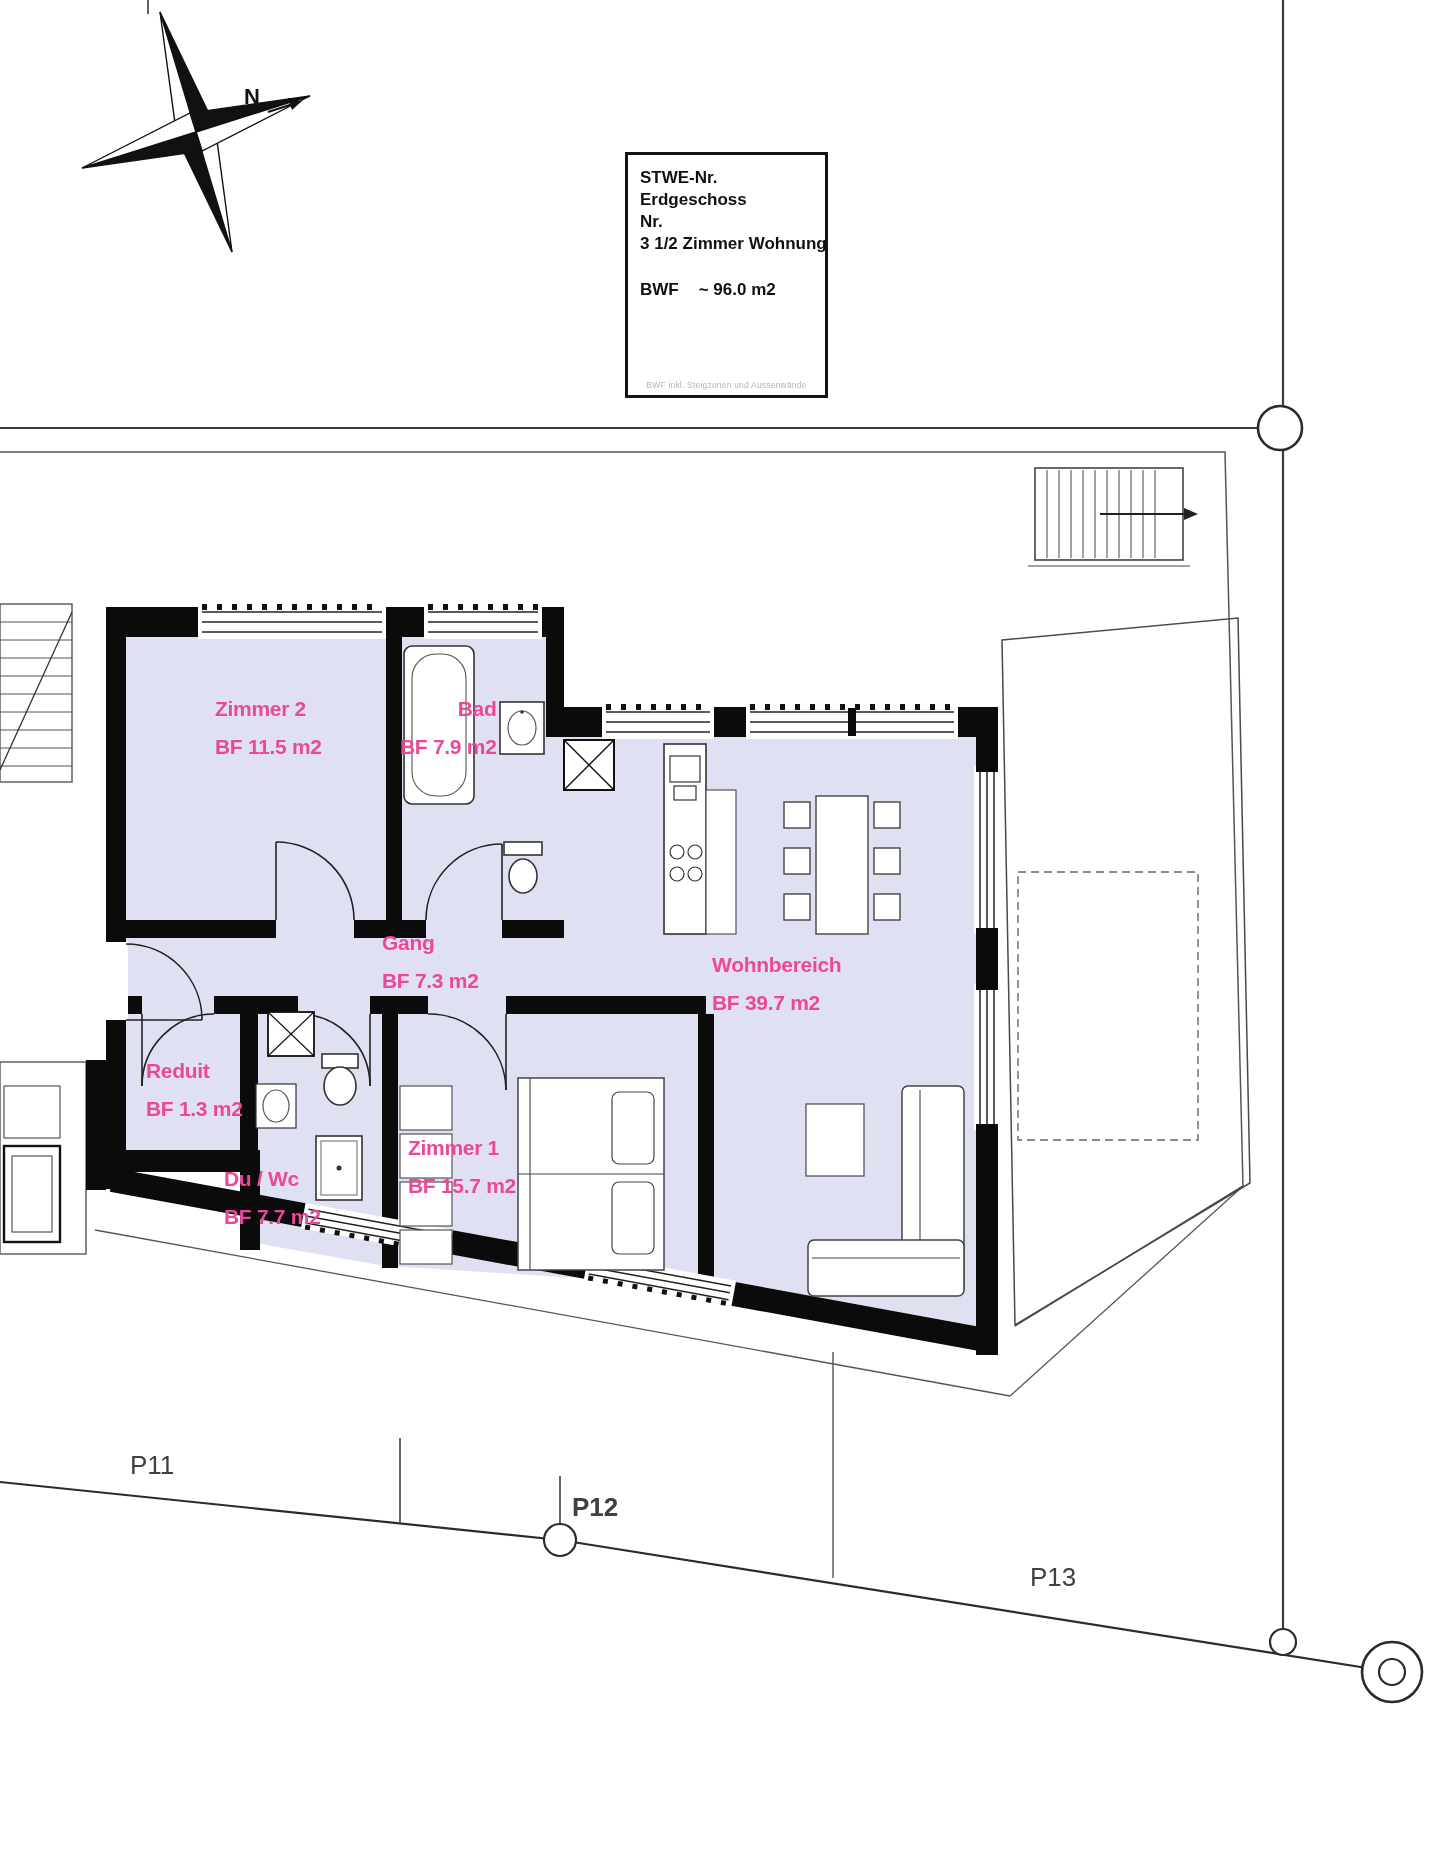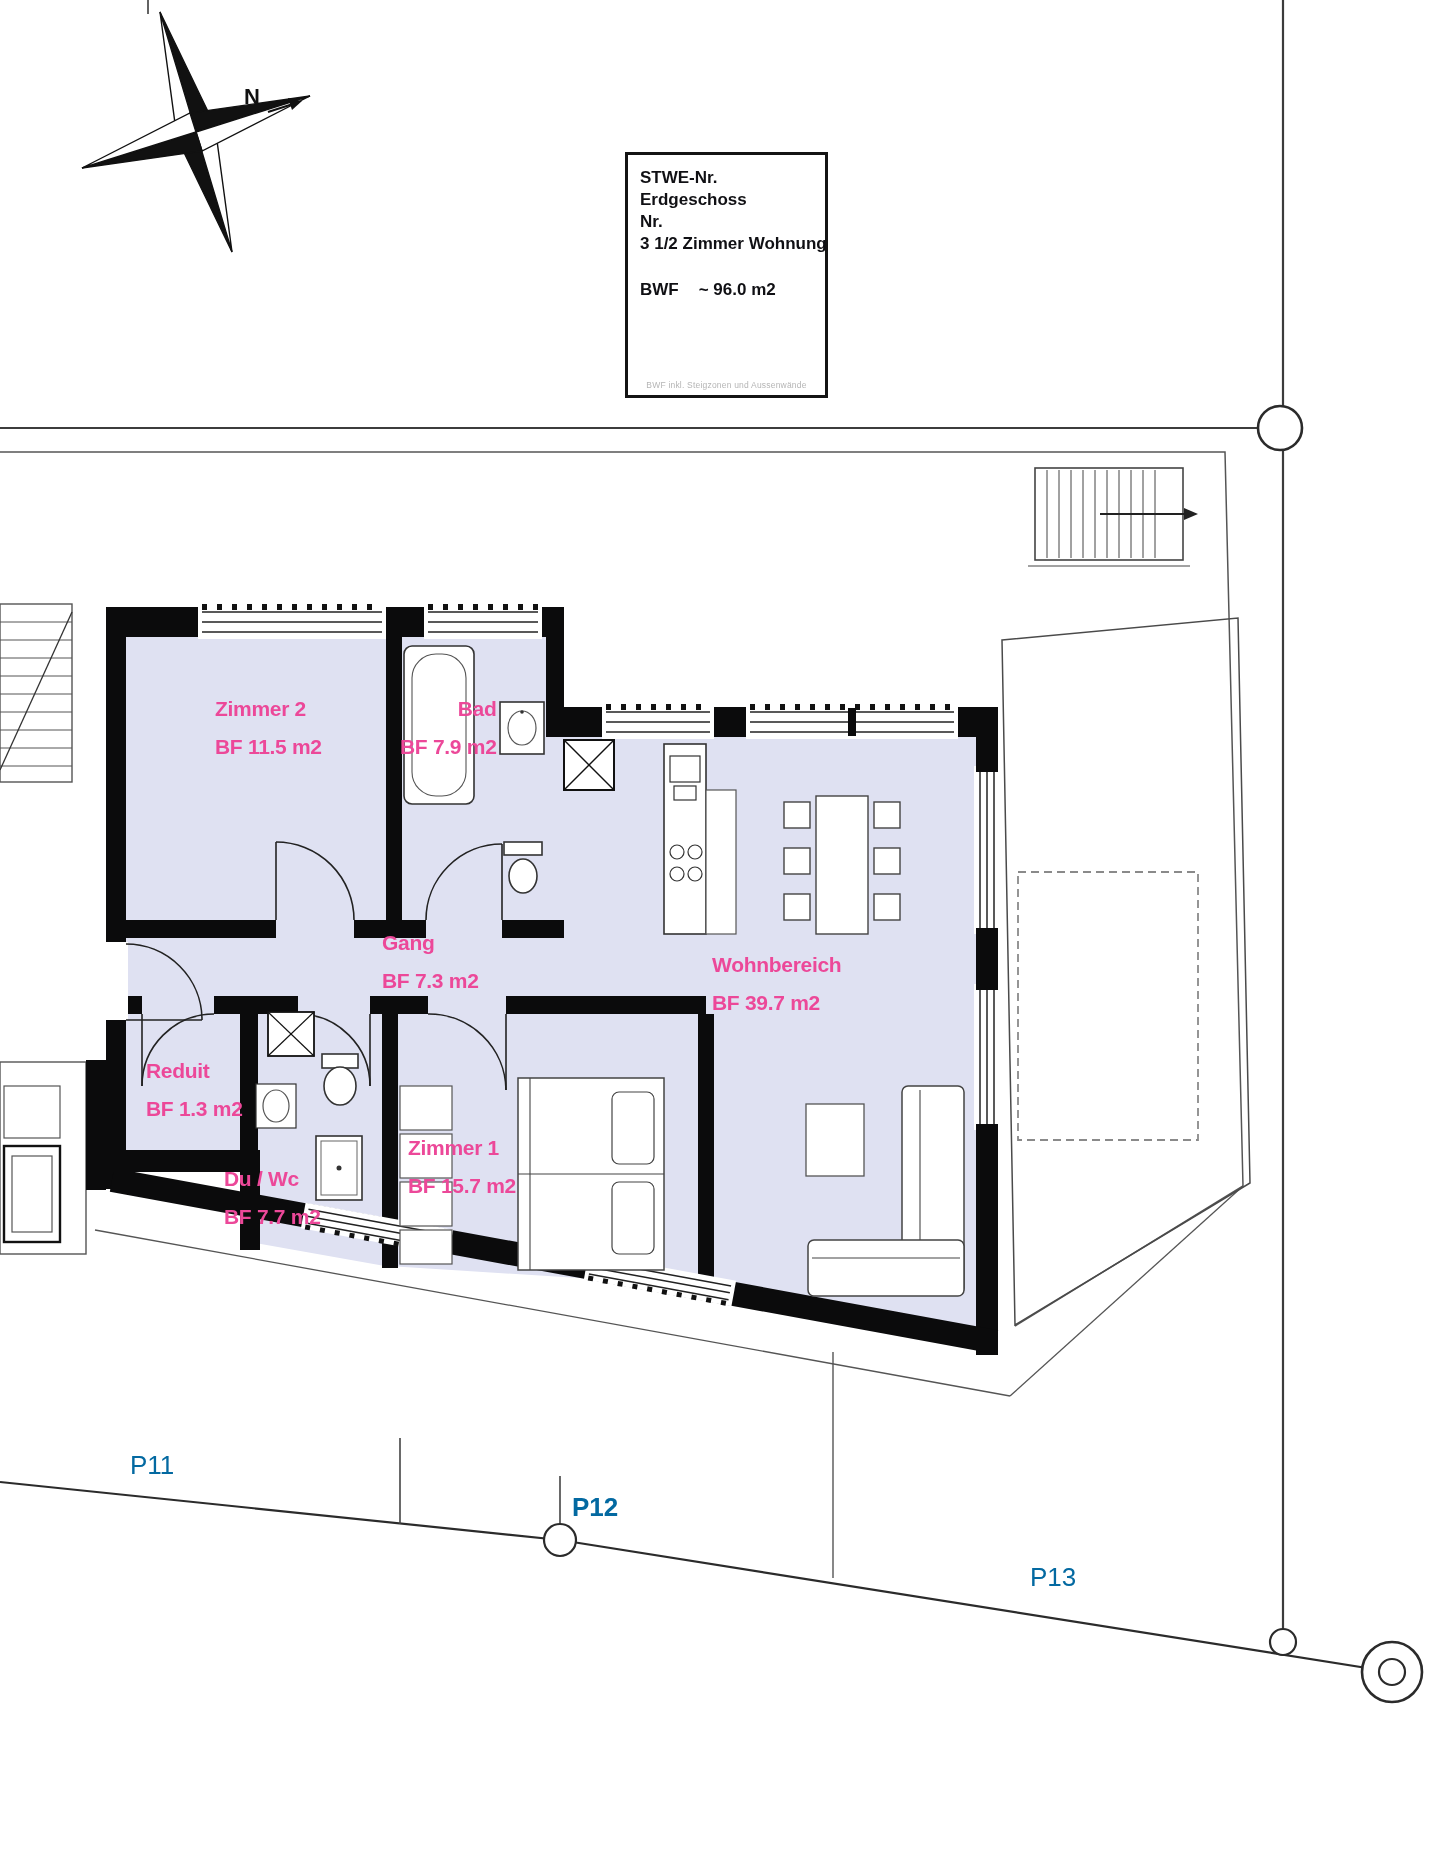--- a/index.html
+++ b/index.html
@@ -2,21 +2,21 @@
 <html><head>
 <meta charset="utf-8">
 <style>
   html,body{margin:0;padding:0;background:#ffffff;}
   .canvas{position:relative;width:1440px;height:1870px;background:#ffffff;overflow:hidden;
           font-family:"Liberation Sans",sans-serif;}
   svg{position:absolute;left:0;top:0;}
   .room-label{position:absolute;font:700 21px/38px "Liberation Sans",sans-serif;
               color:#ec4899;letter-spacing:-0.3px;white-space:nowrap;}
   .room-label span{display:block;}
-  .parcel-label{position:absolute;font:400 26px/26px "Liberation Sans",sans-serif;color:#0369a1;}
+  .parcel-label{position:absolute;font:400 26px/26px "Liberation Sans",sans-serif;color:#404040;}
   .title-box{position:absolute;left:625px;top:152px;width:203px;height:246px;
              border:3px solid #141414;background:#fff;box-sizing:border-box;
              padding:12px 8px 0 12px;font:700 17px/22px "Liberation Sans",sans-serif;color:#101014;}
   .title-box .row{white-space:nowrap;}
   .bwf-row{margin-top:24px;}
   .bwf-val{margin-left:20px;font-weight:700;}
   .footnote{position:absolute;left:0;right:0;bottom:5px;text-align:center;
             font:400 8.5px/10px "Liberation Sans",sans-serif;color:#b5b5b5;letter-spacing:0.2px;}
   .north-label{position:absolute;left:244px;top:84px;font:700 22px "Liberation Sans",sans-serif;color:#111;}
 </style>

